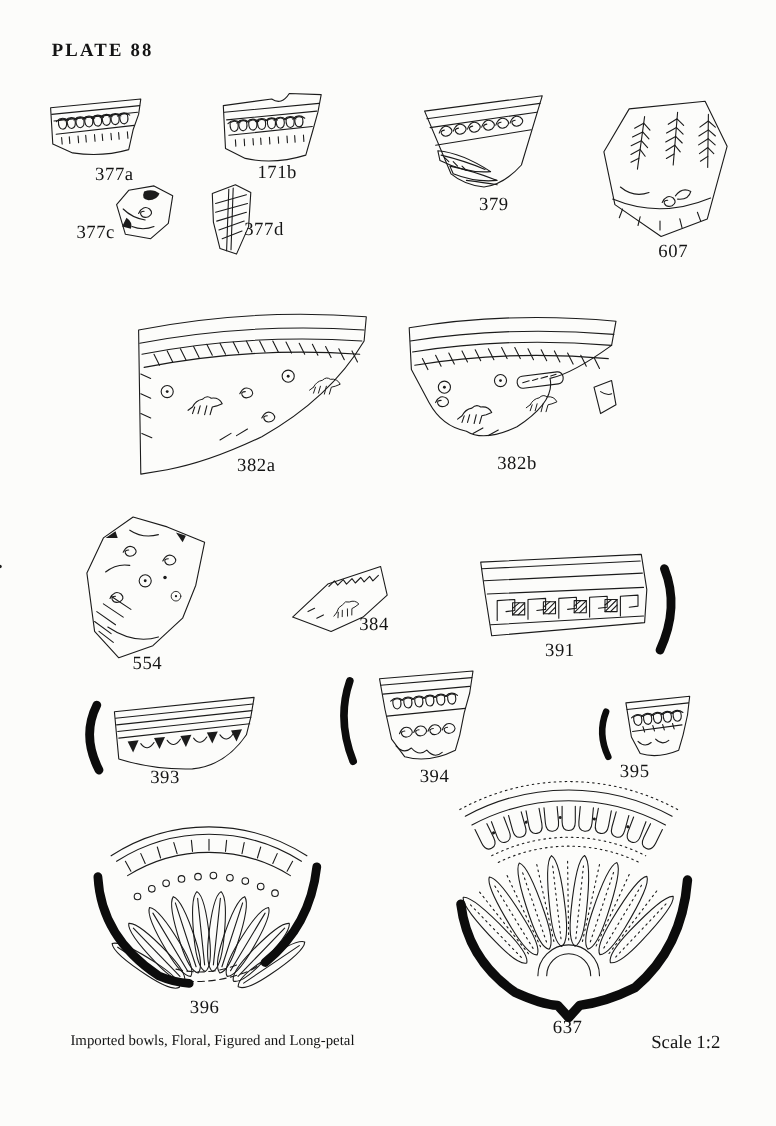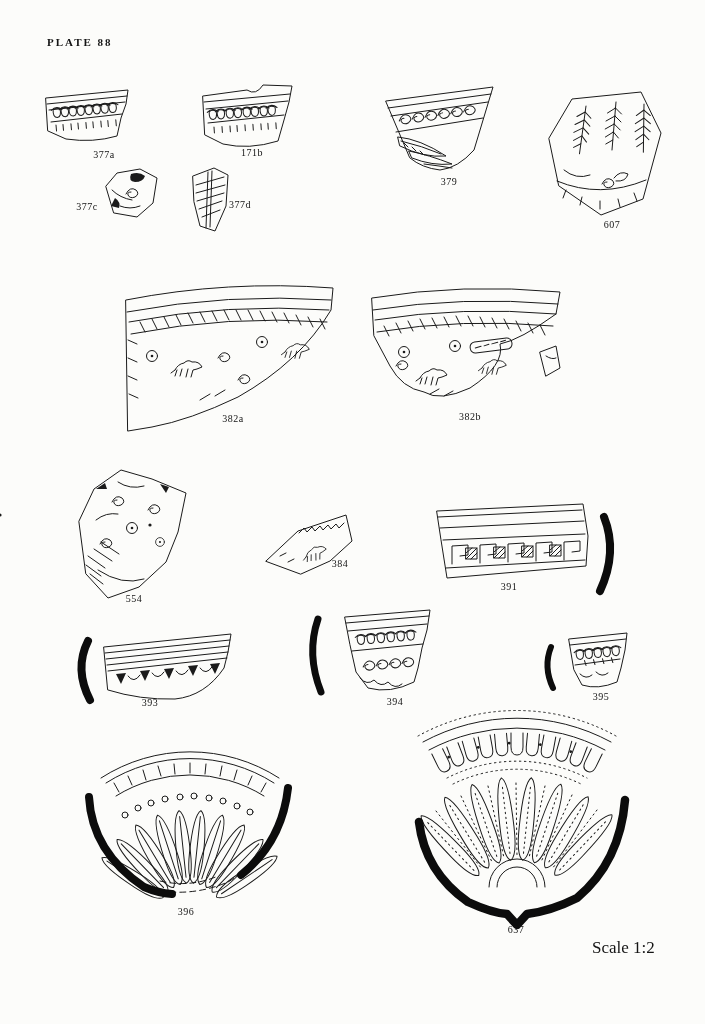--- a/index.html
+++ b/index.html
@@ -1,19 +1,19 @@
 <!DOCTYPE html>
 <html><head>
 <meta charset="utf-8">
 <style>
   html,body{margin:0;padding:0;background:#e8e8e4}
   .page{position:relative;width:705px;height:1024px;background:#fcfcfa;
         font-family:"Liberation Serif","DejaVu Serif",serif;color:#141414;overflow:hidden;margin:0 auto}
-  .plate-title{position:absolute;left:47px;top:36px;font-size:11px;font-weight:700;letter-spacing:2px}
-  .fig-label{position:absolute;transform:translateX(-50%);font-size:10px;letter-spacing:.5px;white-space:nowrap}
+  .plate-title{position:absolute;left:47px;top:36px;font-size:17px;font-weight:700;letter-spacing:2px}
+  .fig-label{position:absolute;transform:translateX(-50%);font-size:17px;letter-spacing:.5px;white-space:nowrap}
   .caption{position:absolute;left:64px;top:938px;font-size:13.5px}
   .scale-note{position:absolute;left:592px;top:938px;font-size:17px}
   svg.plate{position:absolute;left:0;top:0}
   .ink{stroke:#1b1b1b;fill:none;stroke-width:1;stroke-linecap:round;stroke-linejoin:round}
   .heavy{stroke:#0c0c0c;fill:none;stroke-linecap:round}
   .dotline{stroke-dasharray:1.5 3.5}
   .dashline{stroke-dasharray:6 4}
   .darkfill{fill:#1b1b1b;stroke:none}
 </style>
 </head>
@@ -376,18 +376,19 @@
   <div class="fig-label" style="left:240px;top:199px">377d</div>
   <div class="fig-label" style="left:449px;top:176px">379</div>
   <div class="fig-label" style="left:612px;top:219px">607</div>
   <div class="fig-label" style="left:233px;top:413px">382a</div>
   <div class="fig-label" style="left:470px;top:411px">382b</div>
   <div class="fig-label" style="left:134px;top:593px">554</div>
   <div class="fig-label" style="left:340px;top:558px">384</div>
   <div class="fig-label" style="left:509px;top:581px">391</div>
   <div class="fig-label" style="left:150px;top:697px">393</div>
   <div class="fig-label" style="left:395px;top:696px">394</div>
-  <div class="fig-label" style="left:601px;top:691px">395</div>
+  <div class="fig-label" style="left:577px;top:691px">395</div>
   <div class="fig-label" style="left:186px;top:906px">396</div>
   <div class="fig-label" style="left:516px;top:924px">637</div>
 
+  <div class="caption">Imported bowls, Floral, Figured and Long-petal</div>
   <div class="scale-note">Scale 1:2</div>
 </div>
 
 </body></html>

